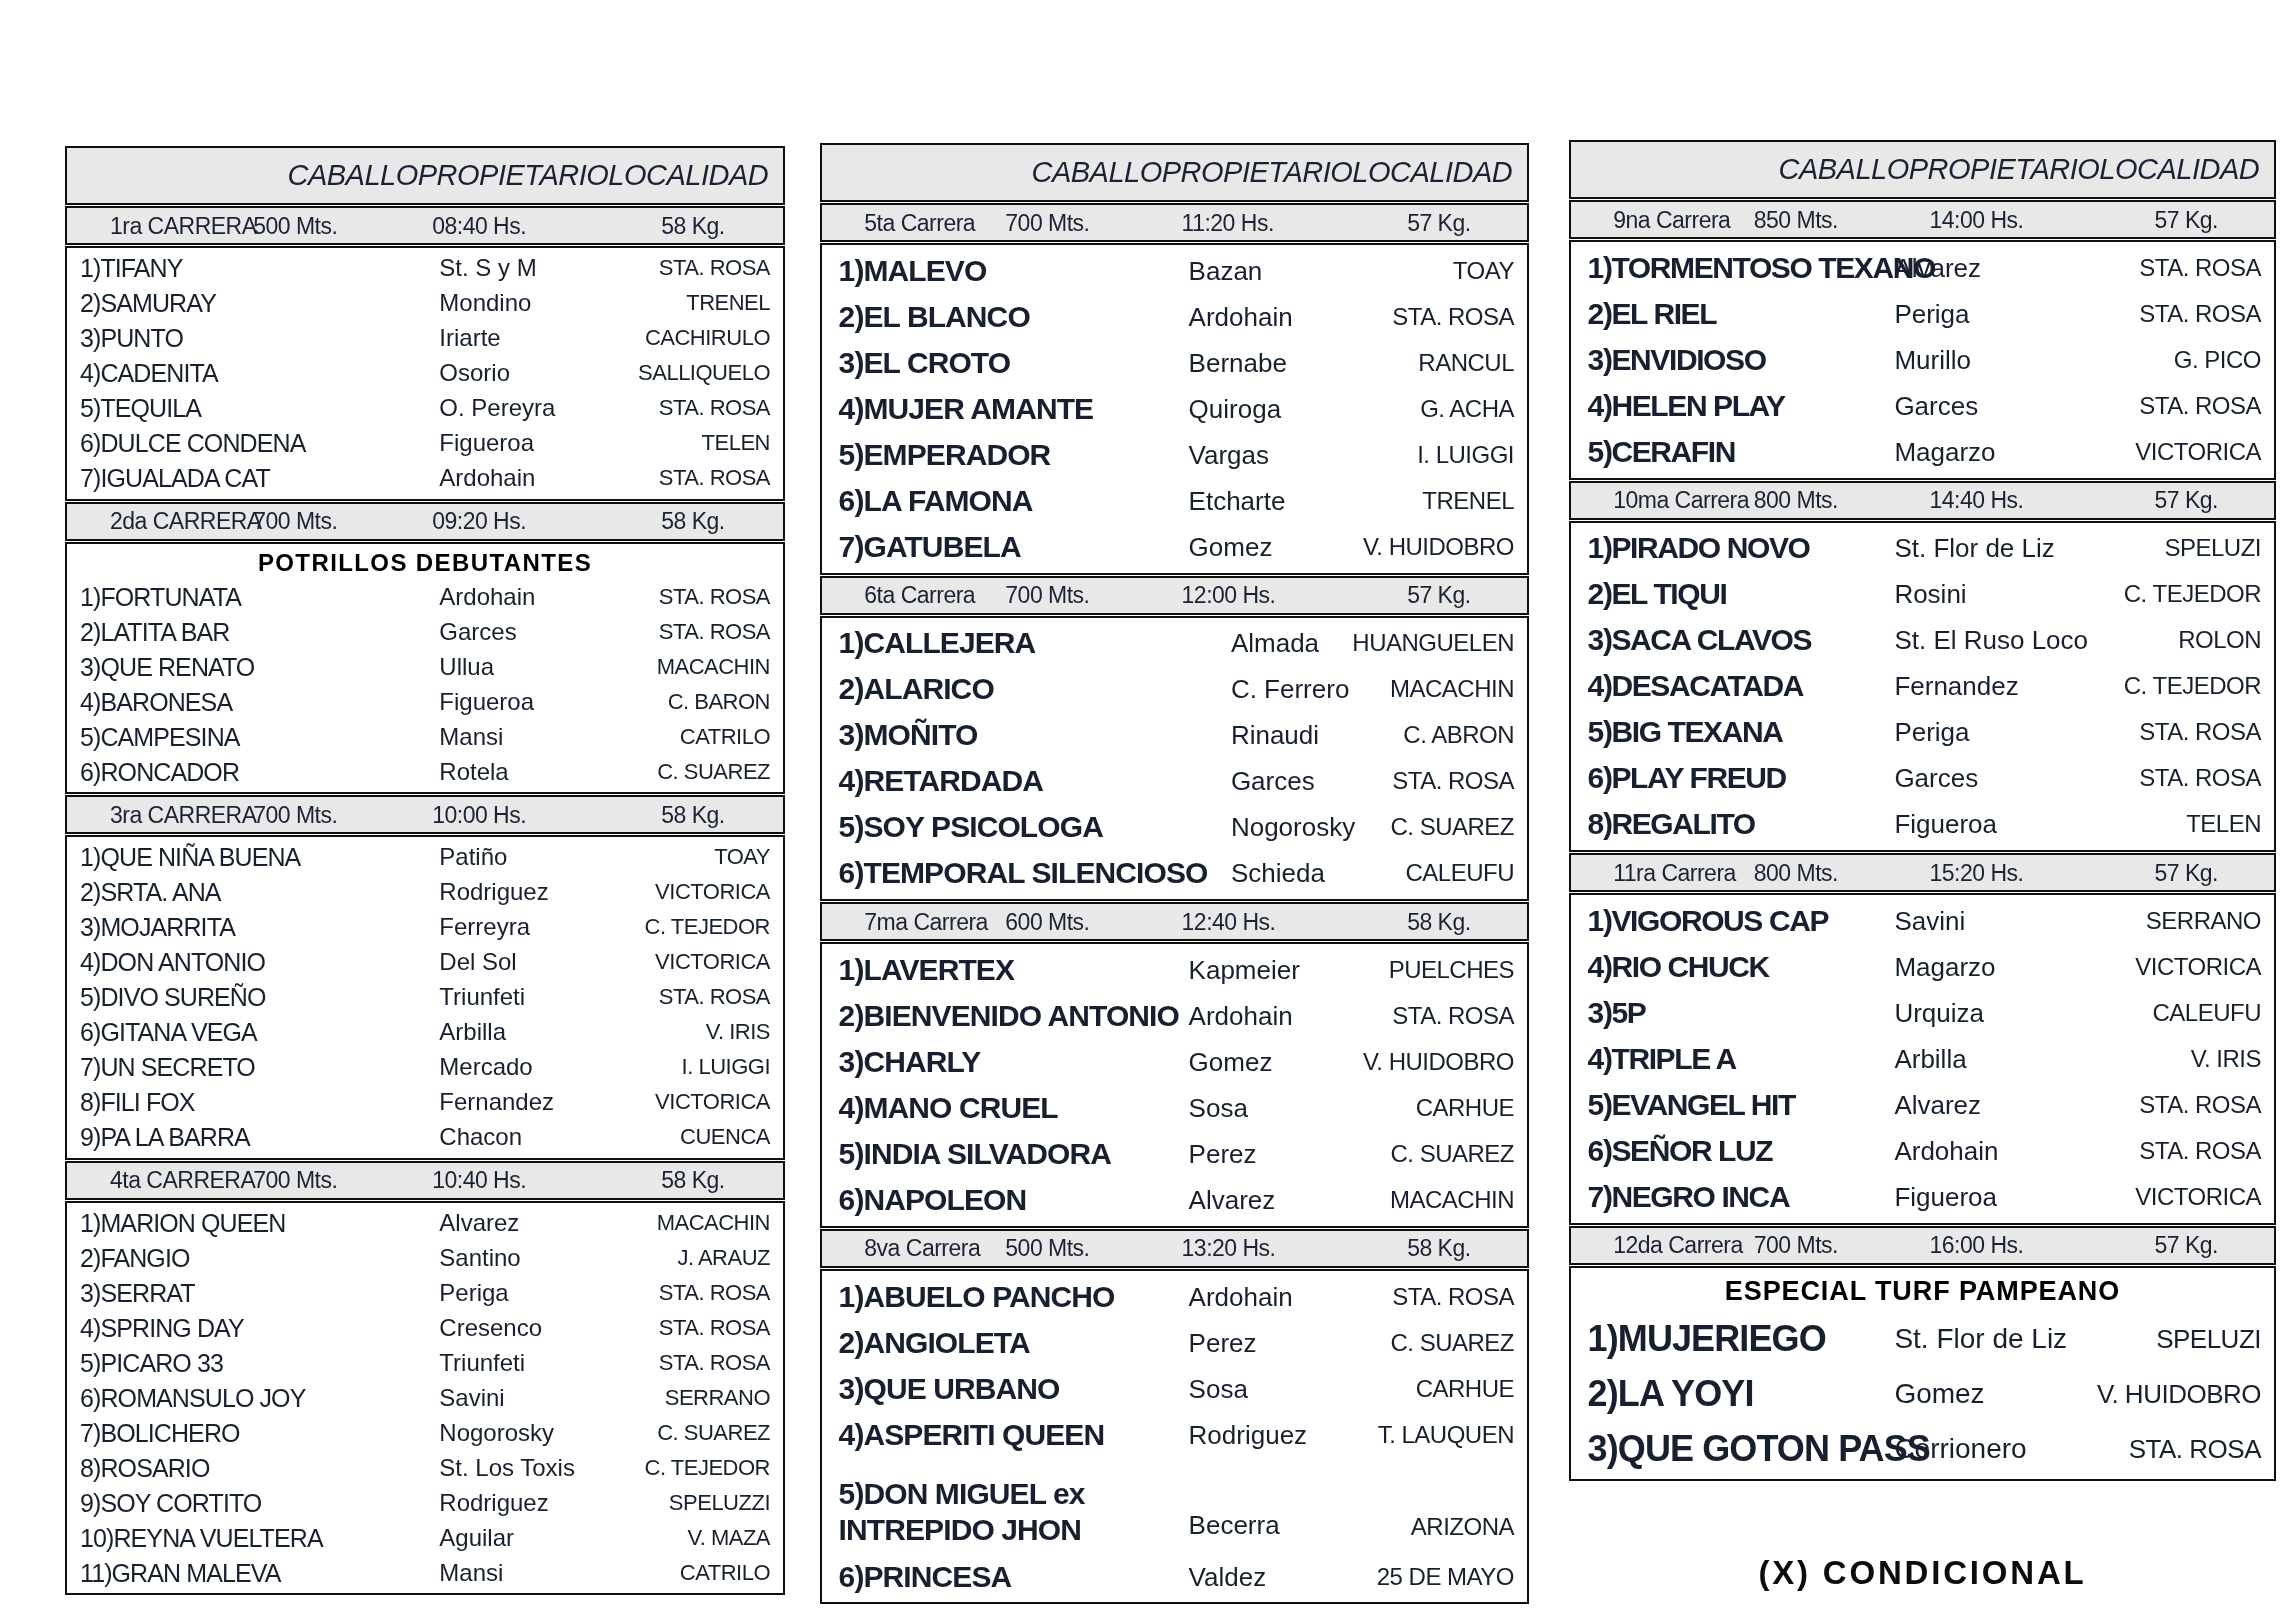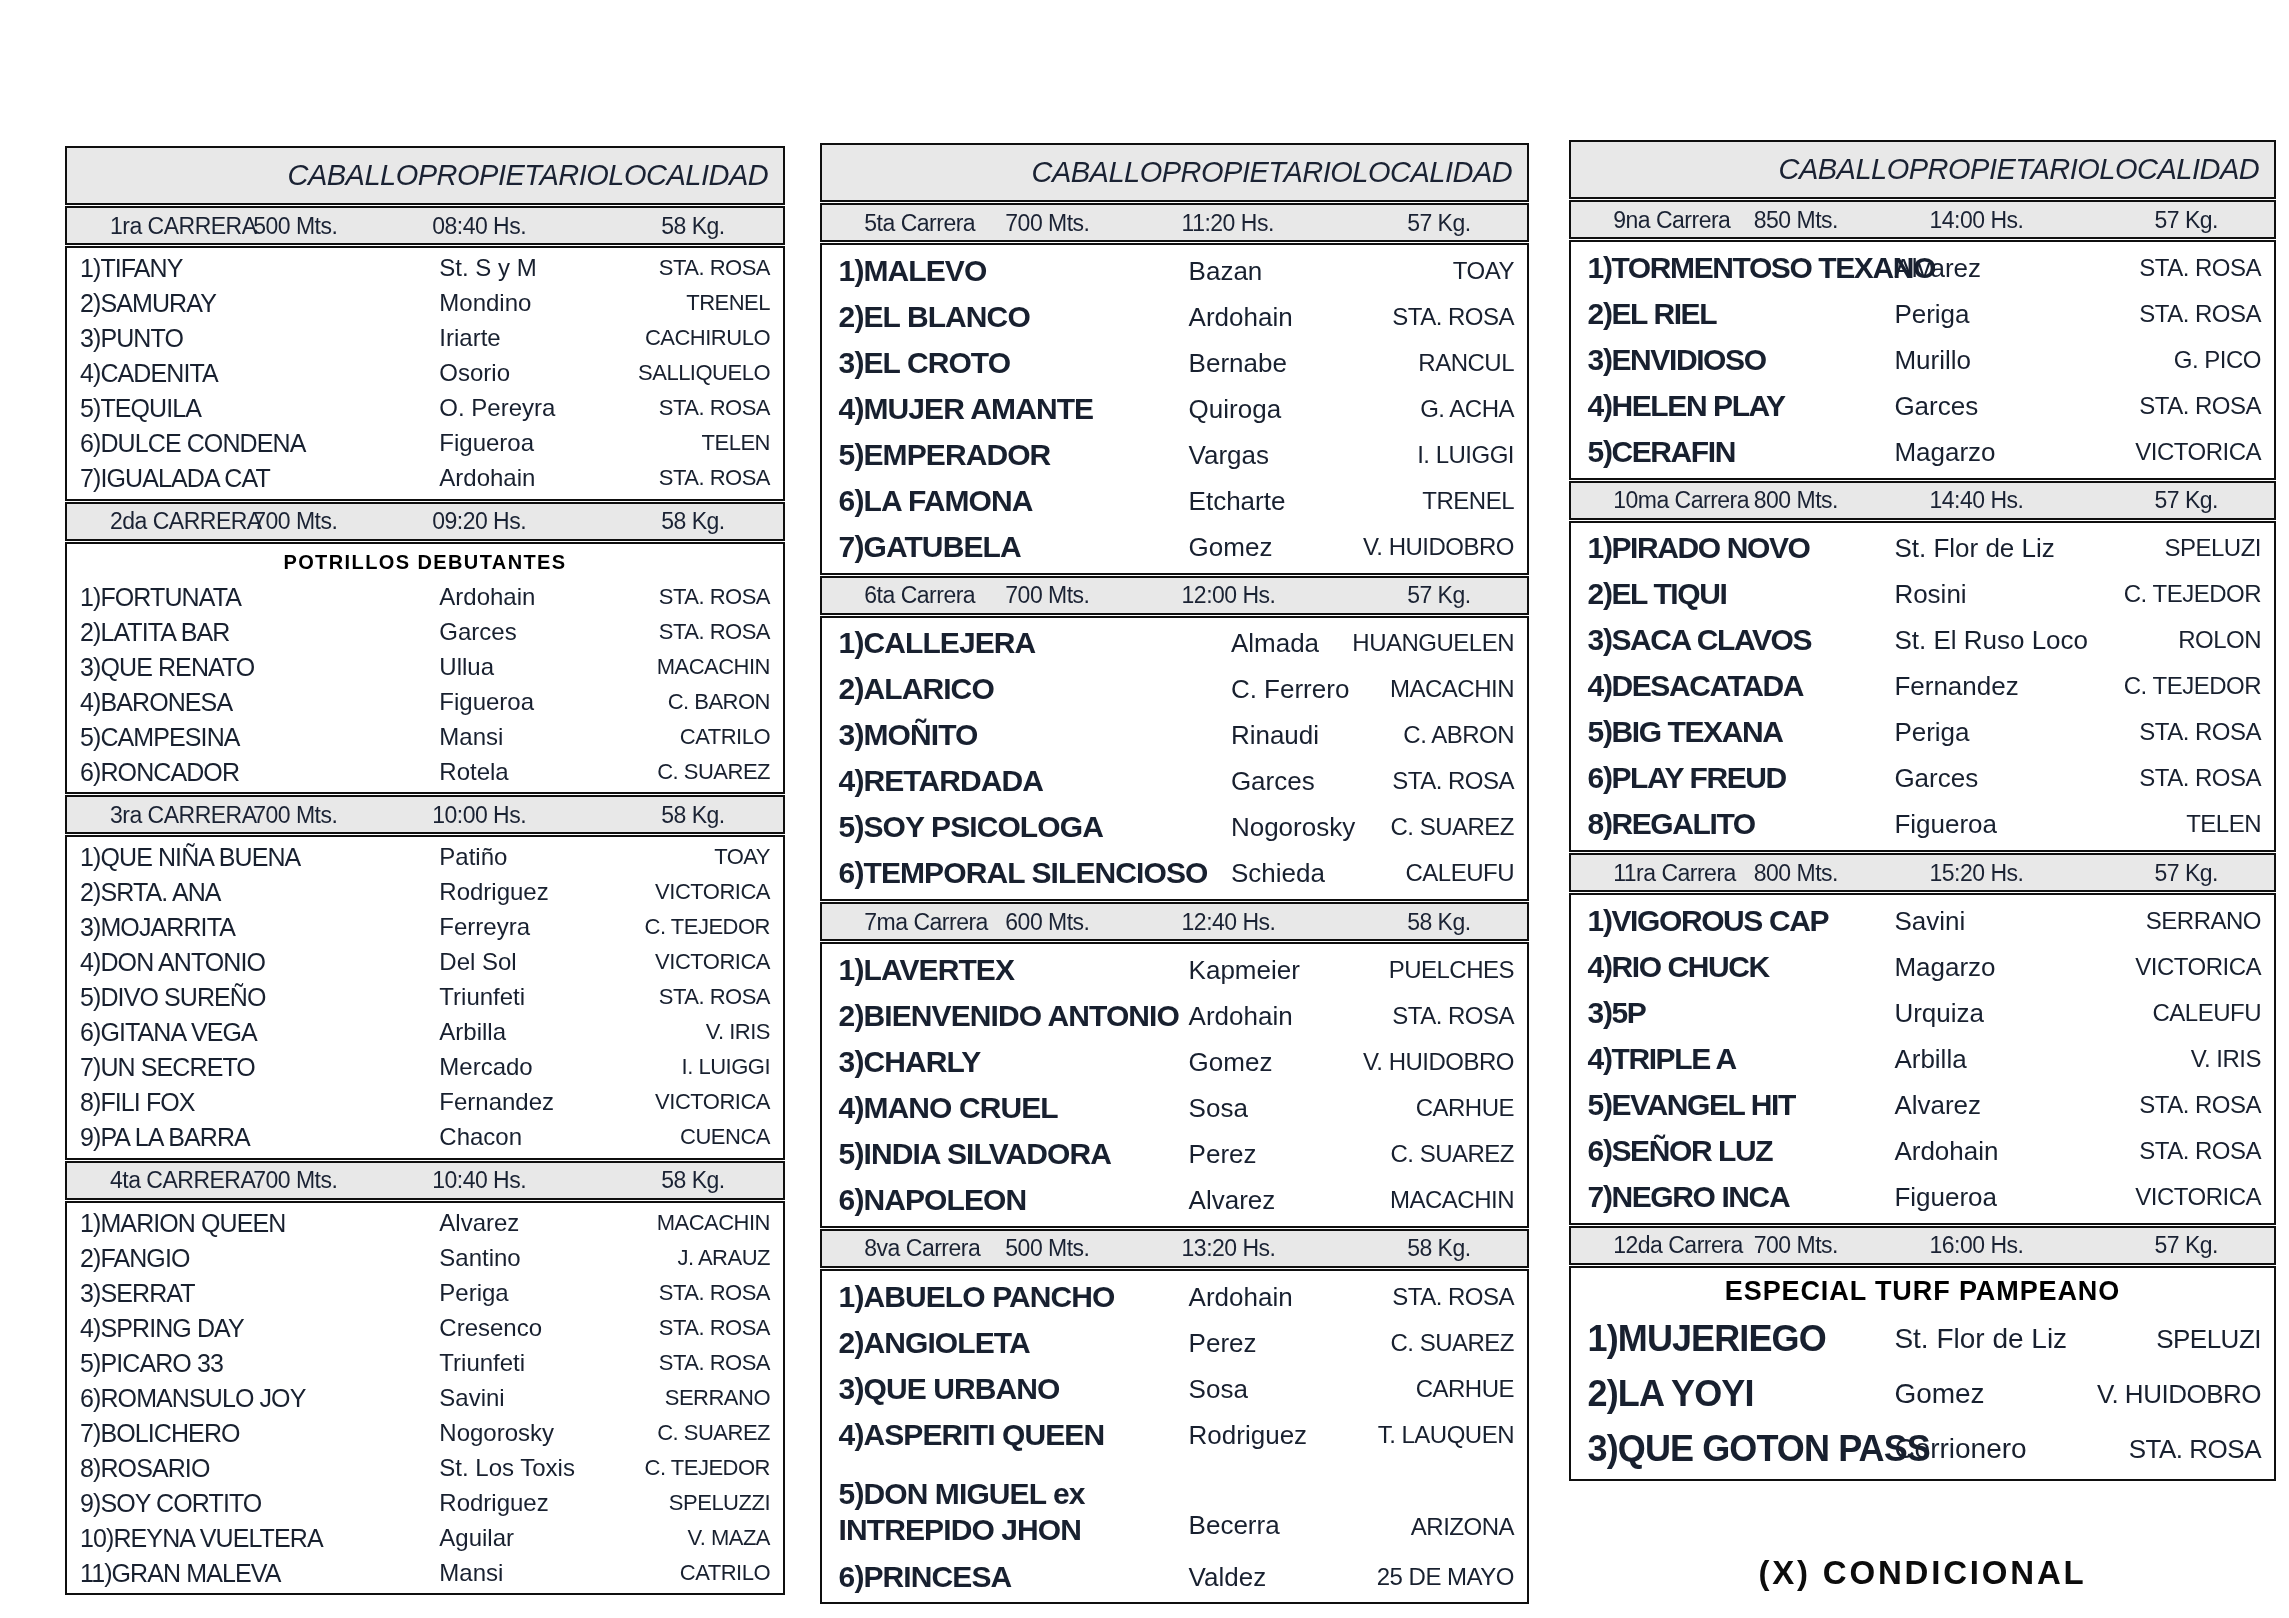--- a/index.html
+++ b/index.html
@@ -18,21 +18,21 @@
     justify-content:flex-end;padding:0 14.8px;font-style:italic;font-size:29px;
     letter-spacing:-0.5px;color:#1a2233;
   }
   .race-bar{background:#e8e8e8;height:39px;}
   .race-bar span{position:absolute;top:50%;transform:translateY(-50%);font-size:23px;letter-spacing:-0.5px;color:#1a2233;white-space:nowrap;}
   .r-name{left:6%;}
   .r-dist{left:26%;}
   .r-time{left:51%;}
   .r-kg{left:83%;}
   .entries{padding:2.8px 0;}
-  .subtitle{text-align:center;font-weight:700;color:#000;height:33px;line-height:33px;font-size:20px;letter-spacing:1.4px;}
+  .subtitle{text-align:center;font-weight:700;color:#000;height:33px;line-height:33px;font-size:24px;letter-spacing:1.4px;}
   #t3 .subtitle{height:41px;line-height:41px;font-size:27px;letter-spacing:0.9px;}
   .row{position:relative;}
   #t1 .row{height:35px;}
   #t2 .row{height:46px;}
   #t2 .row.tall{height:96px;padding-left:42px;}
   #t3 .row{height:46px;}
   #t3 .race-3 .row{height:55px;}
   .name,.owner,.loc{position:absolute;top:50%;transform:translateY(-50%);white-space:nowrap;}
   .name{left:13px;}
   #t2 .name,#t3 .name{left:16.6px;}

